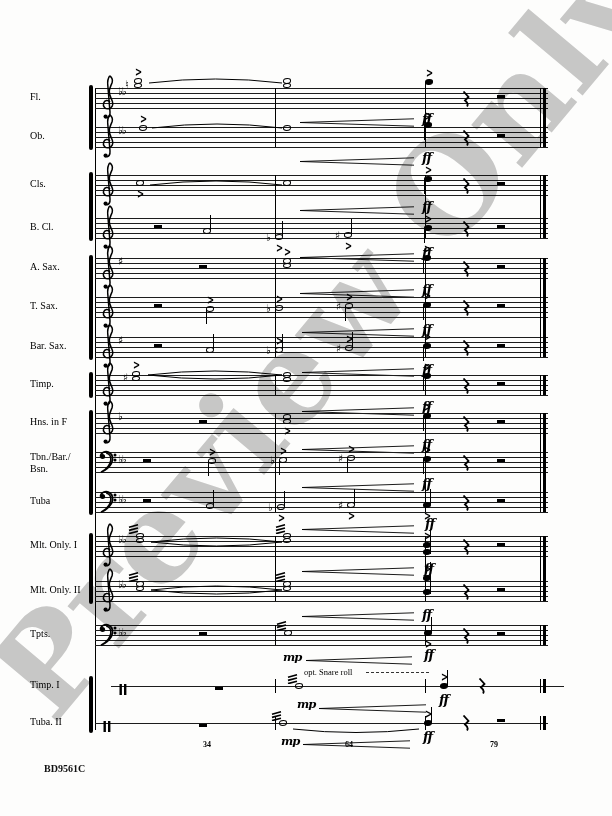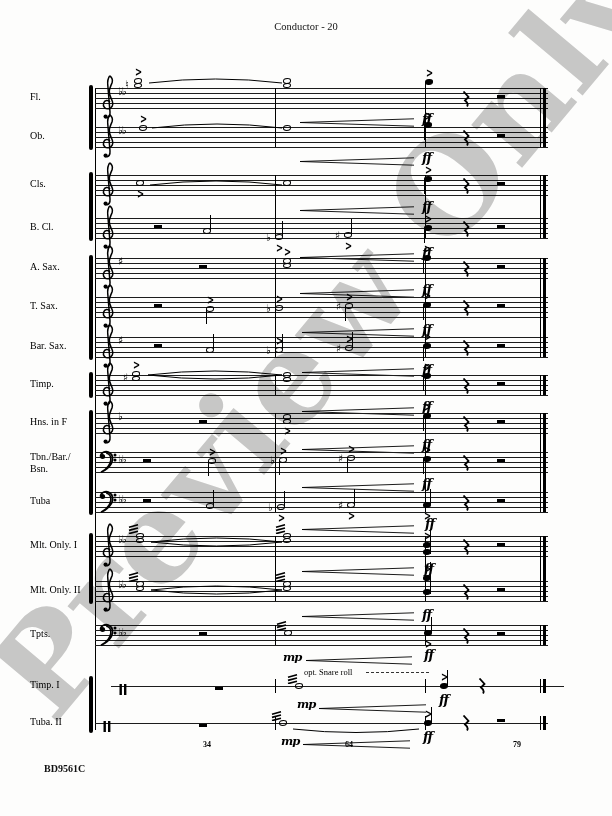--- a/index.html
+++ b/index.html
@@ -32,21 +32,20 @@
   .accent{position:absolute;font:bold 8.5px "DejaVu Sans",sans-serif;transform:scaleY(1.35);color:#000;}
   .pre{position:absolute;font:10.5px "DejaVu Sans",sans-serif;color:#000;}
   .anno{position:absolute;font:8.5px "Liberation Serif",serif;white-space:nowrap;color:#000;}
   .dash{position:absolute;border-top:1.2px dashed #333;height:0;}
   .mnum{position:absolute;font:bold 8px "Liberation Serif",serif;color:#000;}
 </style>
 </head>
 <body>
 
 <div id="page">
-  <div class="title">Conductor - 20</div>
   <div id="score">
       <div class="vline" style="left: 95px; top: 88px; height: 642px;"></div>
       <div class="bracket" style="top: 85px; height: 65px;"></div>
       <div class="bracket" style="top: 172px; height: 69px;"></div>
       <div class="bracket" style="top: 255px; height: 105px;"></div>
       <div class="bracket" style="top: 372px; height: 26px;"></div>
       <div class="bracket" style="top: 410px; height: 105px;"></div>
       <div class="bracket" style="top: 533px; height: 71px;"></div>
       <div class="bracket" style="top: 676px; height: 57px;"></div>
       <div class="staff five" style="left: 95px; top: 88px; width: 453px;">
@@ -752,17 +751,17 @@
       <div class="bar" style="left: 275px; top: 679px; height: 14px;"></div>
       <div class="bar" style="left: 425px; top: 679px; height: 14px;"></div>
       <div class="bar" style="left: 540px; top: 679px; height: 14px;"></div>
       <div class="bar thick" style="left: 543px; top: 679px; height: 14px;"></div>
       <div class="bar" style="left: 275px; top: 716px; height: 14px;"></div>
       <div class="bar" style="left: 425px; top: 716px; height: 14px;"></div>
       <div class="bar" style="left: 540px; top: 716px; height: 14px;"></div>
       <div class="bar thick" style="left: 543px; top: 716px; height: 14px;"></div>
       <div class="mnum" style="left: 203px; top: 740px;">34</div>
       <div class="mnum" style="left: 345px; top: 740px;">64</div>
-      <div class="mnum" style="left: 513px; top: 740px;">79</div>
+      <div class="mnum" style="left: 490px; top: 740px;">79</div>
     </div>
   <div class="watermark">Preview Only</div>
   <div class="footer">BD9561C</div>
 </div>
 
 </body></html>

